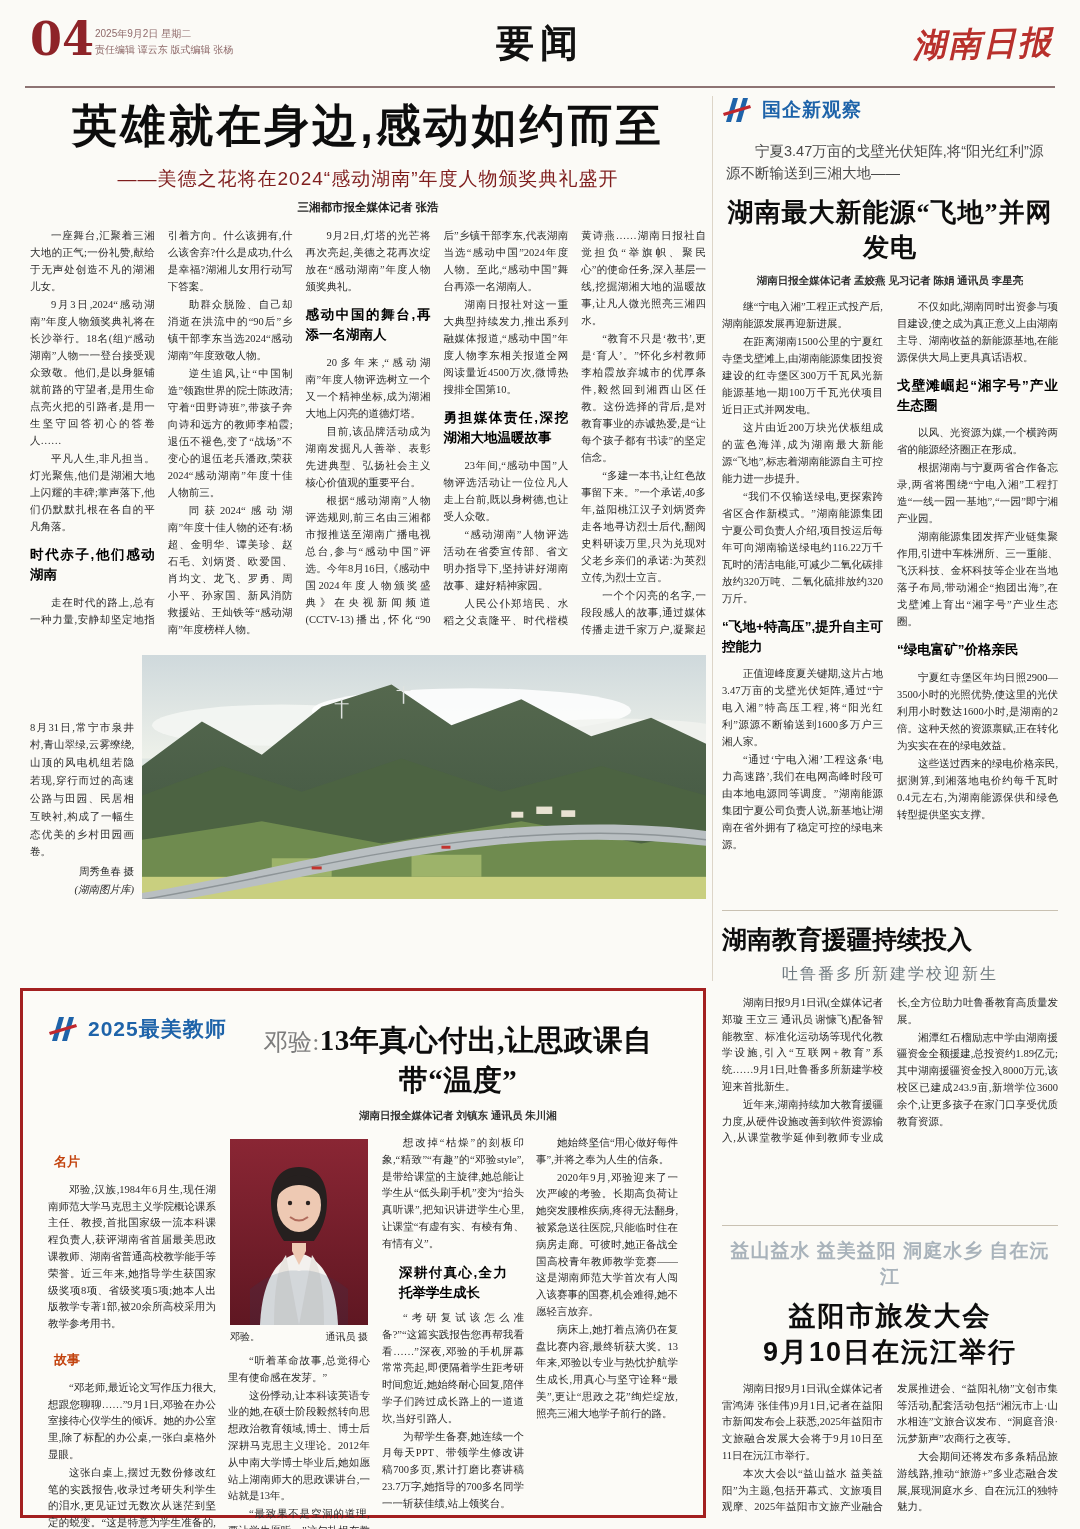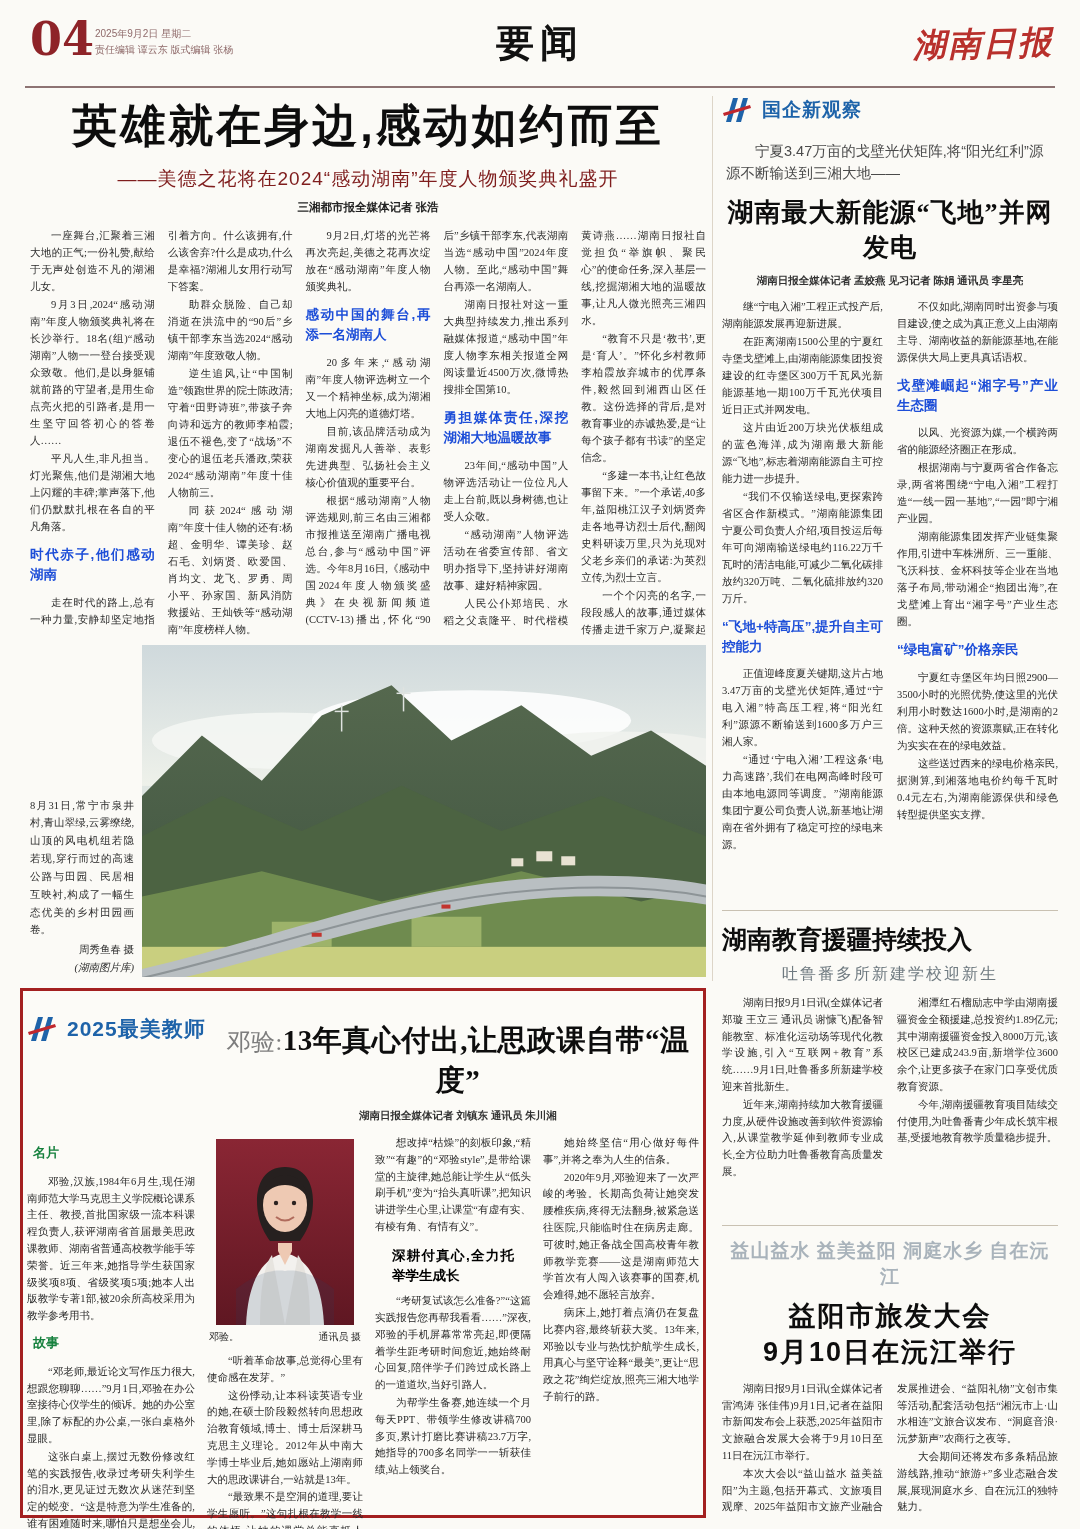--- a/index.html
+++ b/index.html
@@ -25,23 +25,23 @@
   .main-h1{margin:0;text-align:center;font-family:"Liberation Sans",sans-serif;
     font-weight:900;font-size:45px;letter-spacing:3px;color:#0d0d0d;}
   .main-h2{margin:10px 0 0;text-align:center;font-family:"Liberation Sans",sans-serif;
     font-size:19px;color:#7f1d1d;letter-spacing:1px;font-weight:500;}
   .byline{margin:8px 0 0;text-align:center;font-family:"Liberation Sans",sans-serif;
     font-weight:bold;font-size:11.5px;color:#222;}
   .hero-body{margin-top:12px;column-count:5;column-gap:13px;height:412px;overflow:hidden;
     font-size:10.5px;line-height:1.62;text-align:justify;}
   .para{margin:0 0 1px;text-indent:2em;}
   .sub-head{font-family:"Liberation Sans",sans-serif;font-weight:bold;font-size:13.5px;
-    margin:10px 0 8px;line-height:1.5;break-inside:avoid;color:#1d4ed8;}
-  
-  .photo-row{display:flex;margin-top:6px;height:332px;}
+    margin:10px 0 8px;line-height:1.5;break-inside:avoid;color:#000000;}
+  
+  .photo-row{display:flex;margin-top:16px;height:244px;}
   .photo-cap{width:104px;flex:0 0 104px;display:flex;flex-direction:column;justify-content:flex-end;
     padding-right:8px;font-size:10.5px;line-height:1.7;text-align:justify;}
   .photo-cap .credit{text-align:right;margin-top:2px;}
   .photo-cap .source{text-align:right;font-style:italic;}
   .photo-frame{flex:1;background:#dfe6e2;}
   .photo-frame svg{display:block;width:100%;height:100%;}
   
   .v-rule{position:absolute;left:712px;top:96px;height:885px;border-left:1px solid #ddd5c8;}
   .rail{position:absolute;left:722px;top:96px;width:336px;}
   .badge{display:flex;align-items:center;gap:6px;}
@@ -60,35 +60,35 @@
   .edu-body{margin-top:10px;column-count:2;column-gap:14px;height:218px;overflow:hidden;
     font-size:10.5px;line-height:1.6;text-align:justify;}
   .slogan{margin:10px 0 0;text-align:center;font-family:"Liberation Sans",sans-serif;
     font-weight:bold;font-size:19px;color:#a9b3bb;letter-spacing:1px;}
   .yy-h1{margin:8px 0 0;text-align:center;font-family:"Liberation Sans",sans-serif;
     font-weight:900;font-size:27px;color:#0d0d0d;line-height:1.35;letter-spacing:2px;}
   .yy-body{margin-top:10px;column-count:2;column-gap:14px;height:168px;overflow:hidden;
     font-size:10.5px;line-height:1.6;text-align:justify;}
   
   .tbox{position:absolute;left:20px;top:988px;width:686px;height:530px;
-    border:3px solid #a32020;background:#fcfbf7;padding:10px 4px 8px;box-sizing:border-box;}
+    border:3px solid #a32020;background:#fcfbf7;padding:10px 25px 8px;box-sizing:border-box;}
   .tbox-head{display:flex;align-items:flex-start;}
   .tbox-badge{flex:0 0 190px;display:flex;align-items:center;gap:6px;padding-top:14px;}
   .tbox-badge .badge-label{font-size:21px;}
   .tbox-title-wrap{flex:1;text-align:center;}
   .tbox-h1{margin:20px 0 0;font-weight:bold;font-size:29px;color:#0d0d0d;letter-spacing:0.5px;}
   .tbox-h1 .prefix{color:#7d7d7d;font-weight:normal;font-size:24px;}
   .tbox-byline{margin:8px 0 0;font-family:"Liberation Sans",sans-serif;font-weight:bold;
     font-size:10.5px;color:#333;}
   .tbox-cols{display:flex;gap:12px;margin-top:12px;height:430px;overflow:hidden;}
   .t-col{flex:1;font-size:10.5px;line-height:1.6;text-align:justify;overflow:hidden;}
   .t-col-side{flex:0 0 168px;}
-  .side-bar-label{font-family:Liberation Mono, monospace;font-weight:bold;font-size:13px;color:#15803d;
+  .side-bar-label{font-family:Liberation Serif, serif;font-weight:bold;font-size:13px;color:#c2410c;
     background:linear-gradient(90deg,#bccednd 0%,#c3d2dd 0%,rgba(195,210,221,0) 85%);
-    padding:3px 6px;margin:6px 0 6px;}
+    padding:3px 6px;margin:14px 0 6px;}
   .t-photo{width:138px;height:186px;margin:4px auto 0;background:#7a2230;}
   .t-photo svg{display:block;width:100%;height:100%;}
   .t-photo-cap{display:flex;justify-content:space-between;font-size:10px;margin:4px 2px 8px;}
   .t-subhead{font-family:"Liberation Sans",sans-serif;font-weight:bold;font-size:13.5px;
     margin:10px 17px 7px;line-height:1.5;break-inside:avoid;color:#000;}
 </style>
 </head>
 <body>
 
 <div class="hdr">
@@ -214,21 +214,20 @@
     </div>
 
   <div class="rail-divider"></div>
 
   <h2 class="edu-h1">湖南教育援疆持续投入</h2>
   <div class="edu-h2">吐鲁番多所新建学校迎新生</div>
   <div class="edu-body">
       <p class="para">湖南日报9月1日讯(全媒体记者 郑璇 王立三 通讯员 谢慷飞)配备智能教室、标准化运动场等现代化教学设施,引入“互联网+教育”系统……9月1日,吐鲁番多所新建学校迎来首批新生。</p>
       <p class="para">近年来,湖南持续加大教育援疆力度,从硬件设施改善到软件资源输入,从课堂教学延伸到教师专业成长,全方位助力吐鲁番教育高质量发展。</p>
       <p class="para">湘潭红石榴励志中学由湖南援疆资金全额援建,总投资约1.89亿元;其中湖南援疆资金投入8000万元,该校区已建成243.9亩,新增学位3600余个,让更多孩子在家门口享受优质教育资源。</p>
-      <p class="para">今年,湖南援疆教育项目陆续交付使用,为吐鲁番青少年成长筑牢根基,受援地教育教学质量稳步提升。</p>
     </div>
 
   <div class="rail-divider"></div>
 
   <div class="slogan">益山益水 益美益阳 洞庭水乡 自在沅江</div>
   <div class="yy-h1">
     <div>益阳市旅发大会</div>
     <div>9月10日在沅江举行</div>
   </div>
   <div class="yy-body">

